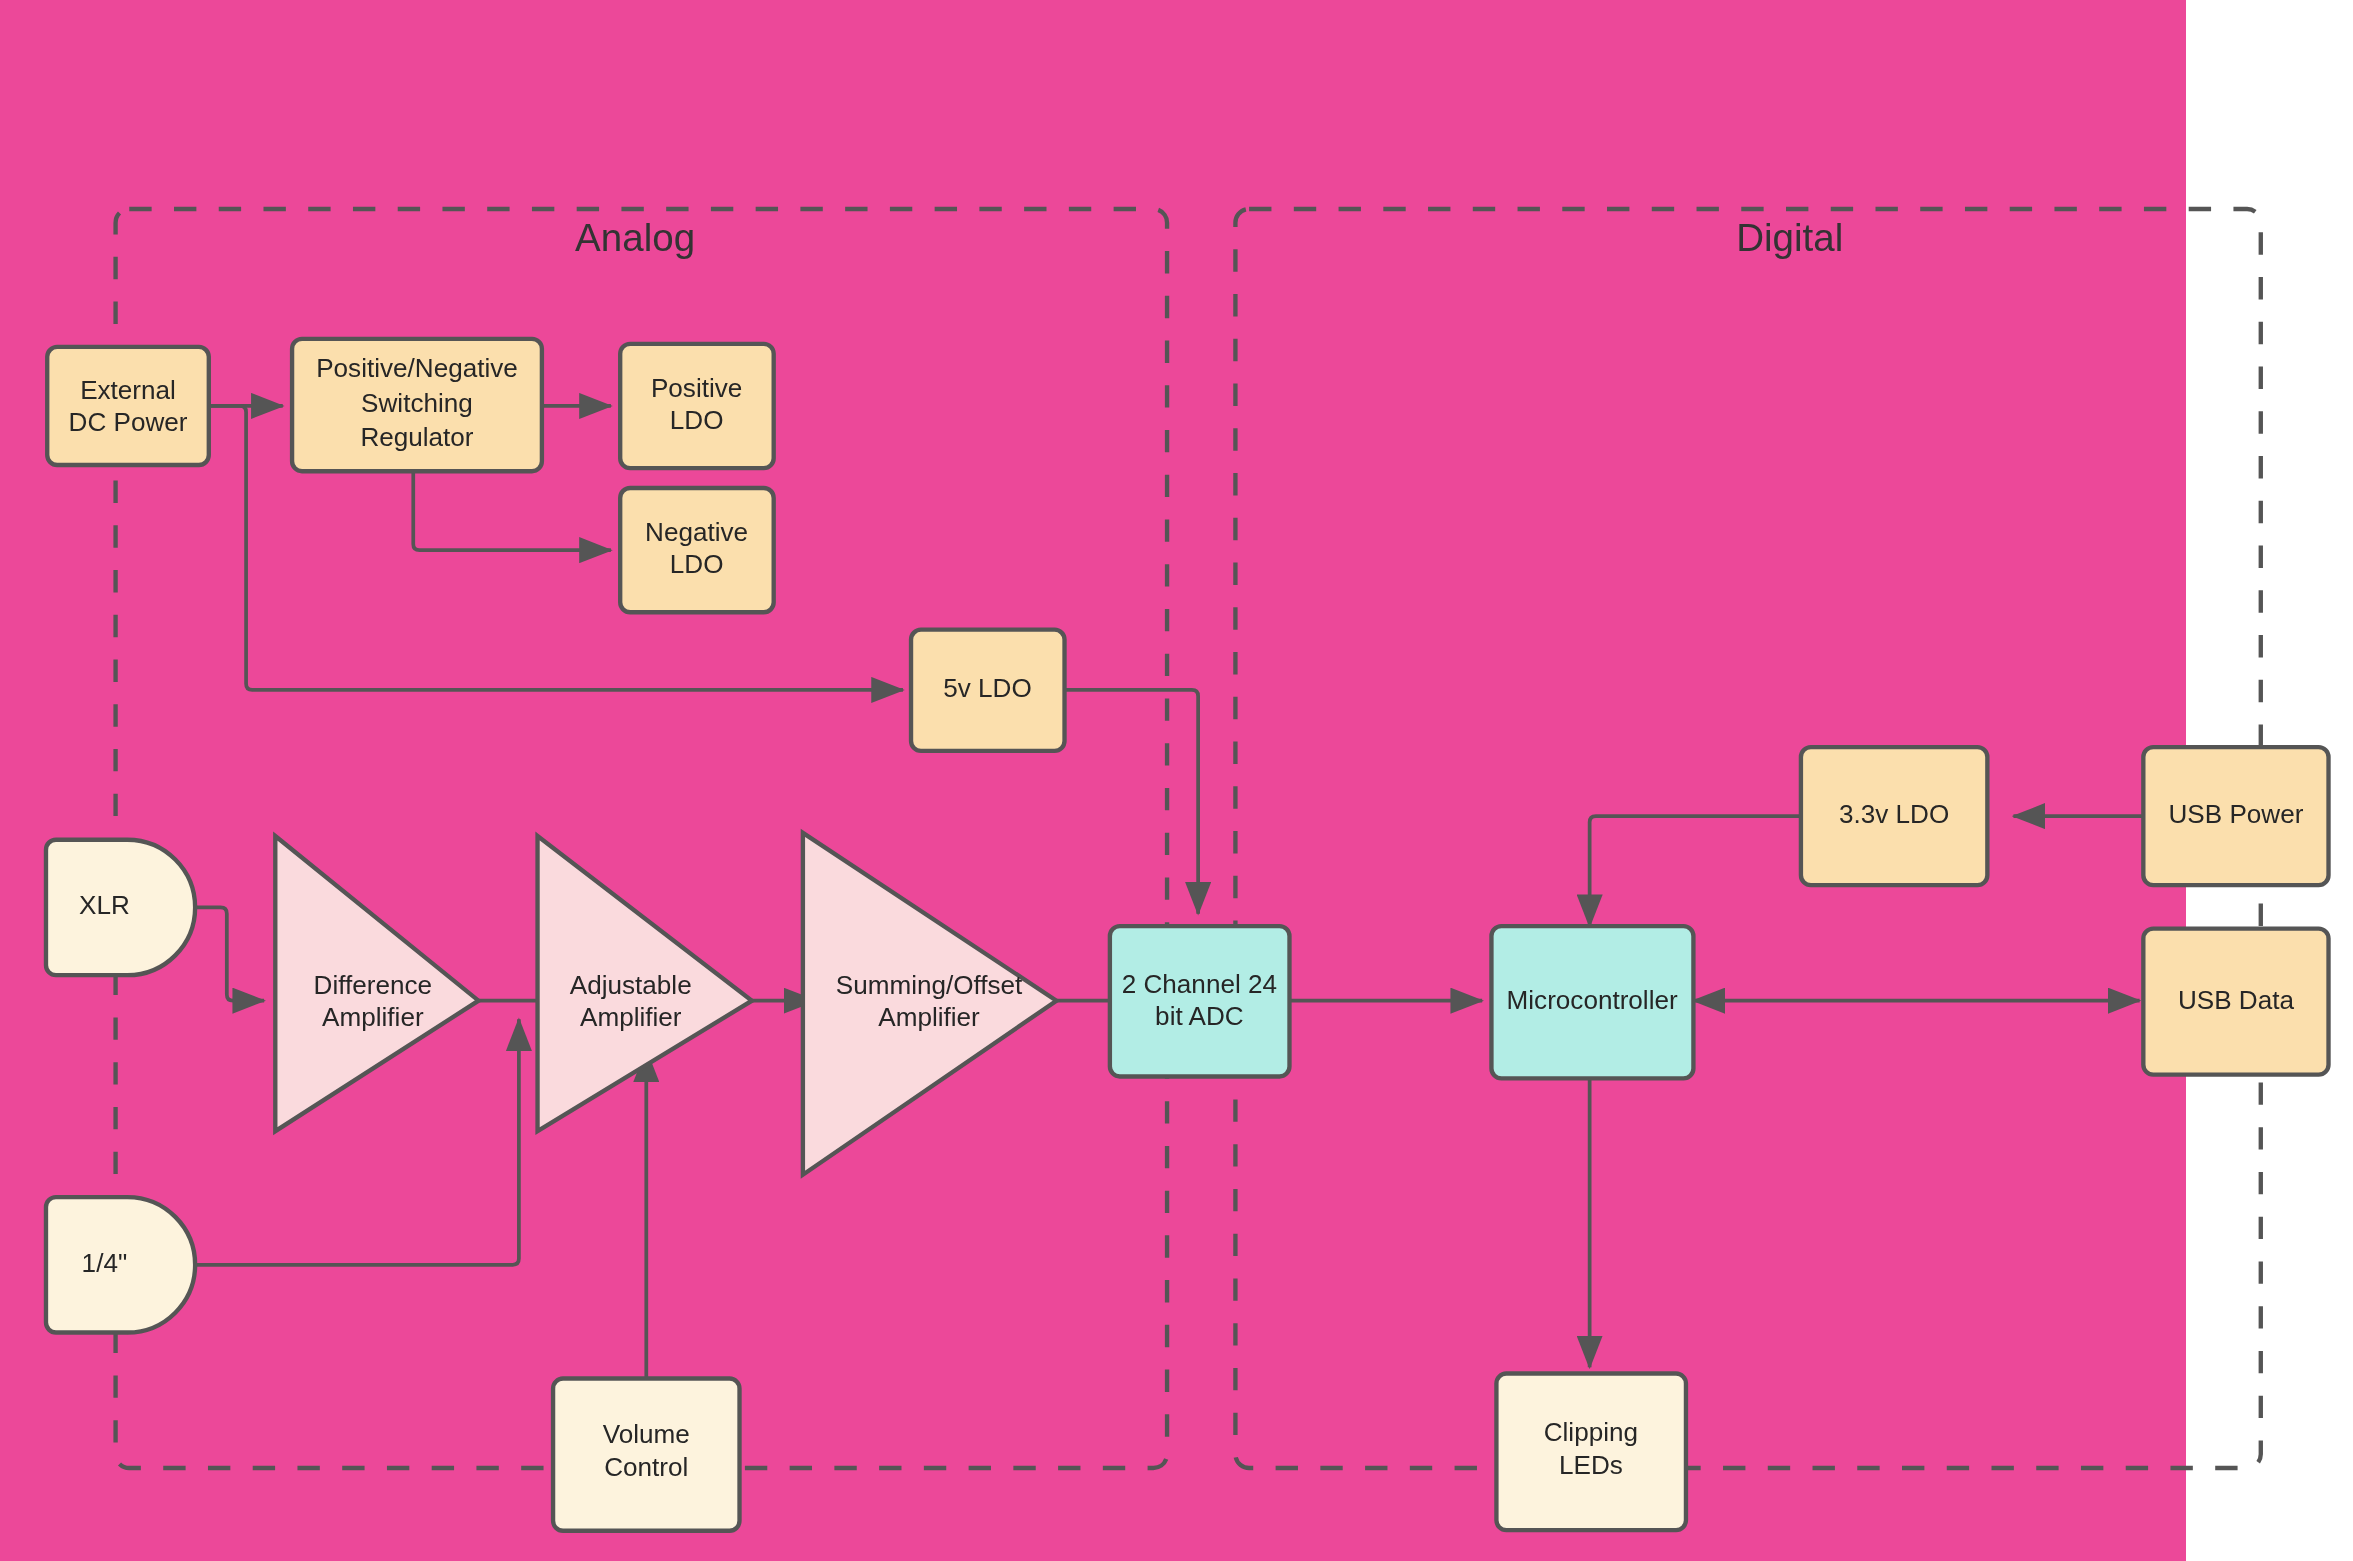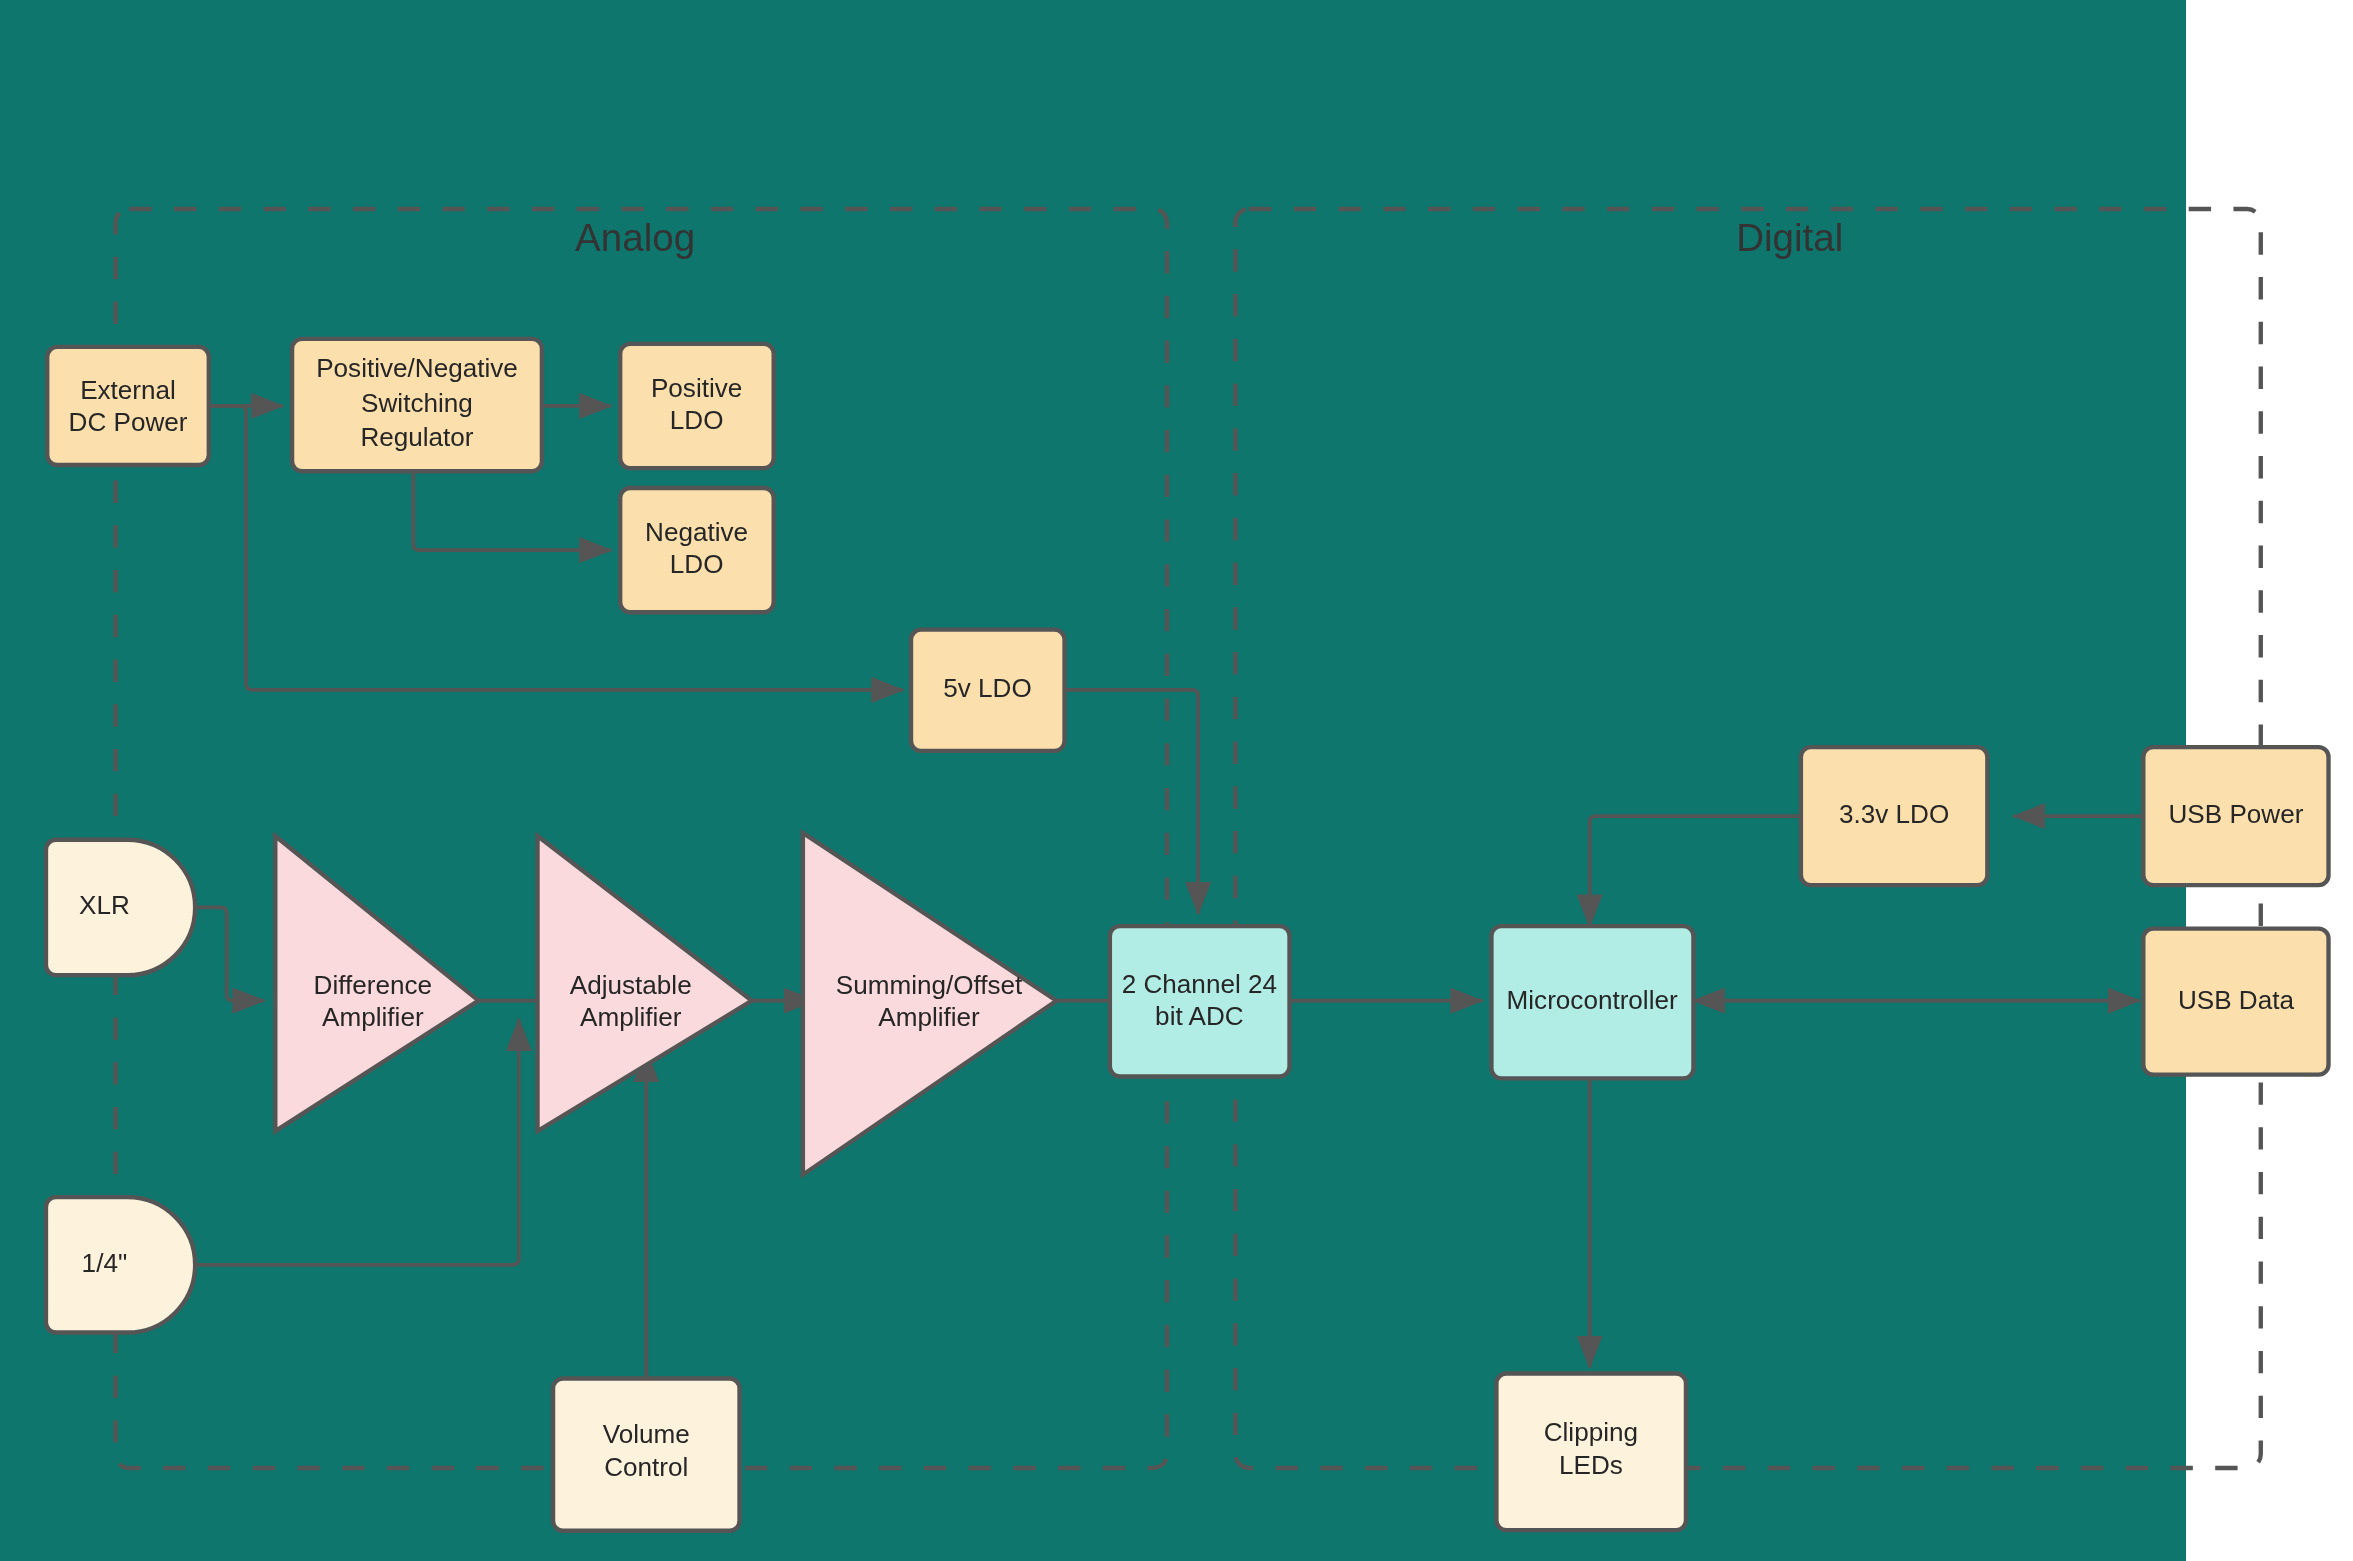--- a/index.html
+++ b/index.html
@@ -4,21 +4,21 @@
 <style>
   html, body {
     margin: 0;
     padding: 0;
     background: #ffffff;
   }
   #canvas-wrap {
     position: relative;
     width: 2186px;
     height: 1562px;
-    background: #0f766e;
+    background: #ec4899;
     font-family: "Liberation Sans", sans-serif;
   }
   svg#diagram {
     display: block;
     width: 2354px;
     height: 1562px;
   }
   .group-box {
     fill: none;
     stroke: #555555;

